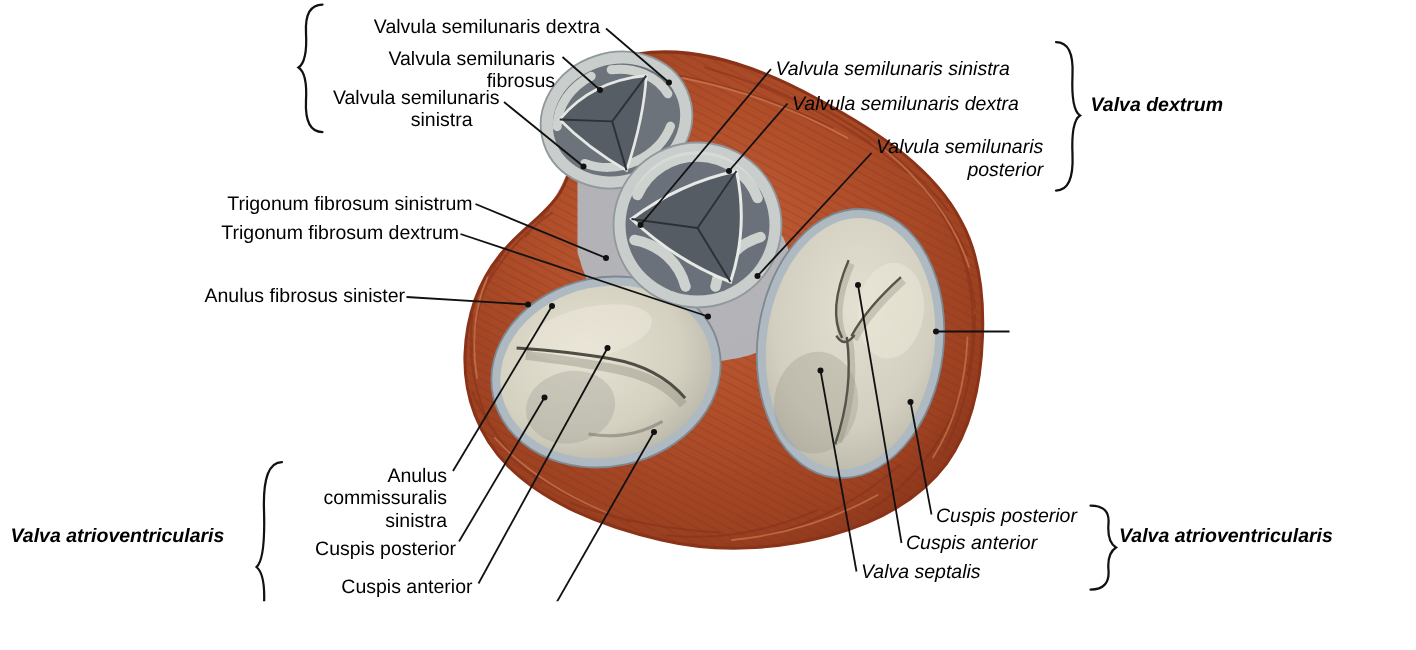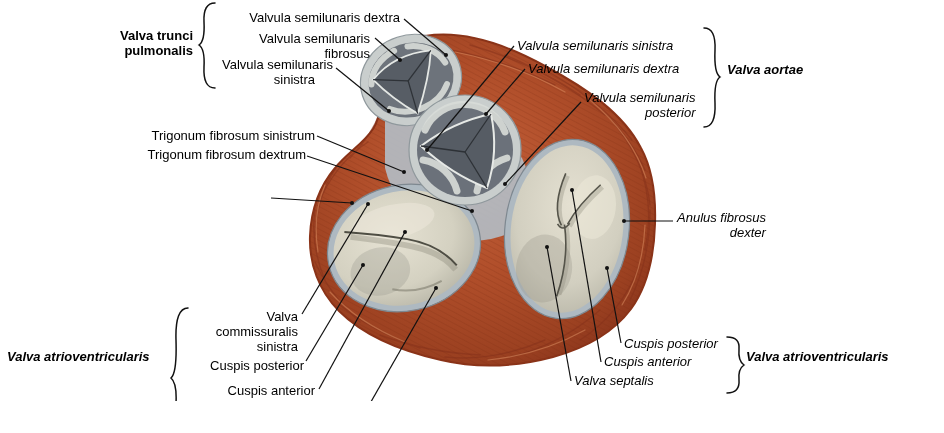--- a/index.html
+++ b/index.html
@@ -191,59 +191,52 @@
     <g stroke="#111111" stroke-width="1.5" fill="none" stroke-linecap="round">
       <path d="M215,3 Q203,3 204,22 Q205,41 199,45 Q205,49 204,67 Q203,88 215,88"></path>
       <path d="M704,28 Q716,28 715,50 Q714,73 720,77 Q714,81 715,103 Q716,127 704,127"></path>
       <path d="M188,308 Q175,308 176,340 Q177,373 171,378 Q177,383 176,403 Q175,426 188,426"></path>
       <path d="M727,337 Q740,337 739,349 Q738,361 744,365 Q738,369 739,380 Q740,393 727,393"></path>
     </g>
   </svg>
 
   <div class="lbl ra" style="right:544px;top:10px">Valvula semilunaris dextra</div>
 
-  <div class="lbl b ra" style="right:751px;top:28px">
-    <div>Valva trunci</div>
-    <div>pulmonalis</div>
-  </div>
 
   <div class="lbl ra" style="right:574px;top:31px">
     <div>Valvula semilunaris</div>
     <div>fibrosus</div>
   </div>
 
   <div class="lbl ra" style="right:611px;top:57px">
     <div>Valvula semilunaris</div>
     <div style="padding-right:18px">sinistra</div>
   </div>
 
   <div class="lbl la" style="left:517px;top:38px">Valvula semilunaris sinistra</div>
   <div class="lbl la" style="left:528px;top:61px">Valvula semilunaris dextra</div>
 
   <div class="lbl la" style="left:584px;top:90px">
     <div>Valvula semilunaris</div>
     <div>posterior</div>
   </div>
 
-  <div class="lbl b la" style="left:727px;top:62px">Valva aortae</div>
+  <div class="lbl b la" style="left:727px;top:62px">Valva dextrum</div>
 
   <div class="lbl ra" style="right:629px;top:128px">Trigonum fibrosum sinistrum</div>
   <div class="lbl ra" style="right:638px;top:147px">Trigonum fibrosum dextrum</div>
-
-  <div class="lbl la" style="left:677px;top:210px">
-    <div>Anulus fibrosus</div>
-    <div>dexter</div>
-  </div>
+  <div class="lbl ra" style="right:674px;top:189px">Anulus fibrosus sinister</div>
+
 
   <div class="lbl b la" style="left:7px;top:349px">
     <div>Valva atrioventricularis</div>
   </div>
 
   <div class="lbl ra" style="right:646px;top:309px">
-    <div>Valva</div>
+    <div>Anulus</div>
     <div>commissuralis</div>
     <div>sinistra</div>
   </div>
 
   <div class="lbl ra" style="right:640px;top:358px">Cuspis posterior</div>
   <div class="lbl ra" style="right:629px;top:383px">Cuspis anterior</div>
 
   <div class="lbl la" style="left:624px;top:336px">Cuspis posterior</div>
   <div class="lbl la" style="left:604px;top:354px">Cuspis anterior</div>
   <div class="lbl la" style="left:574px;top:373px">Valva septalis</div>

